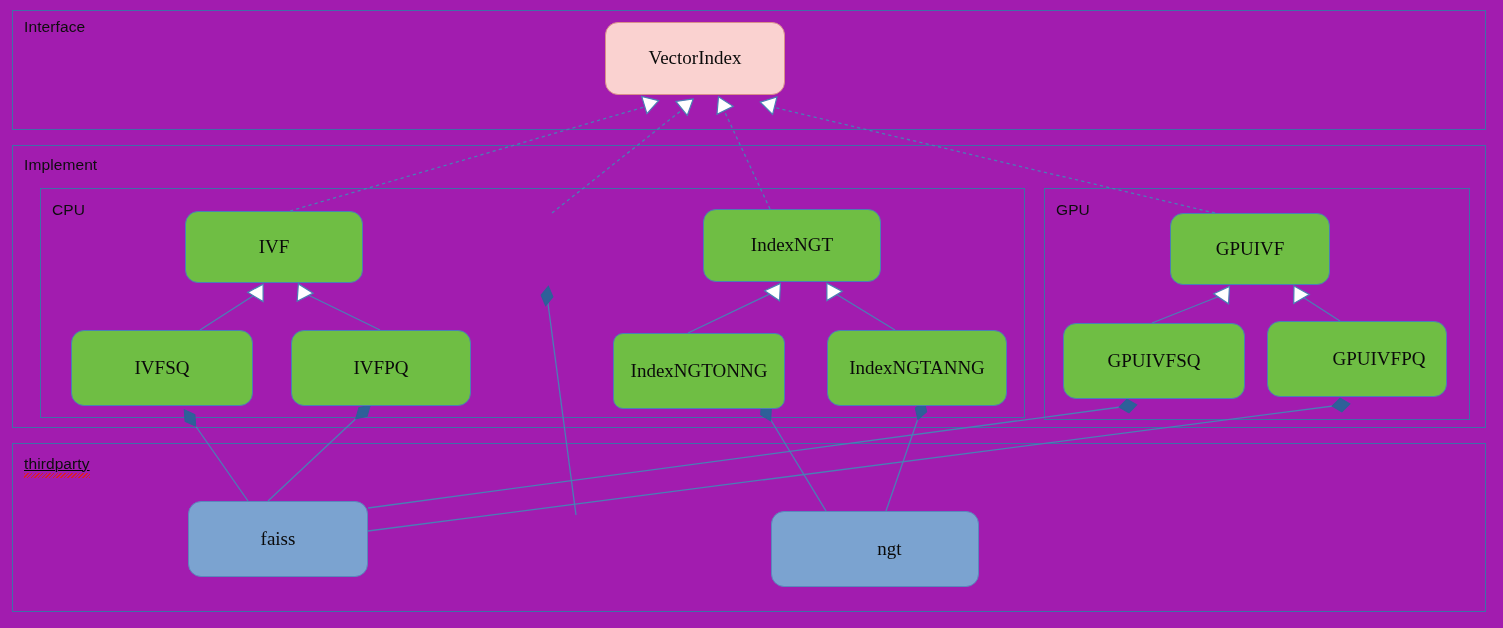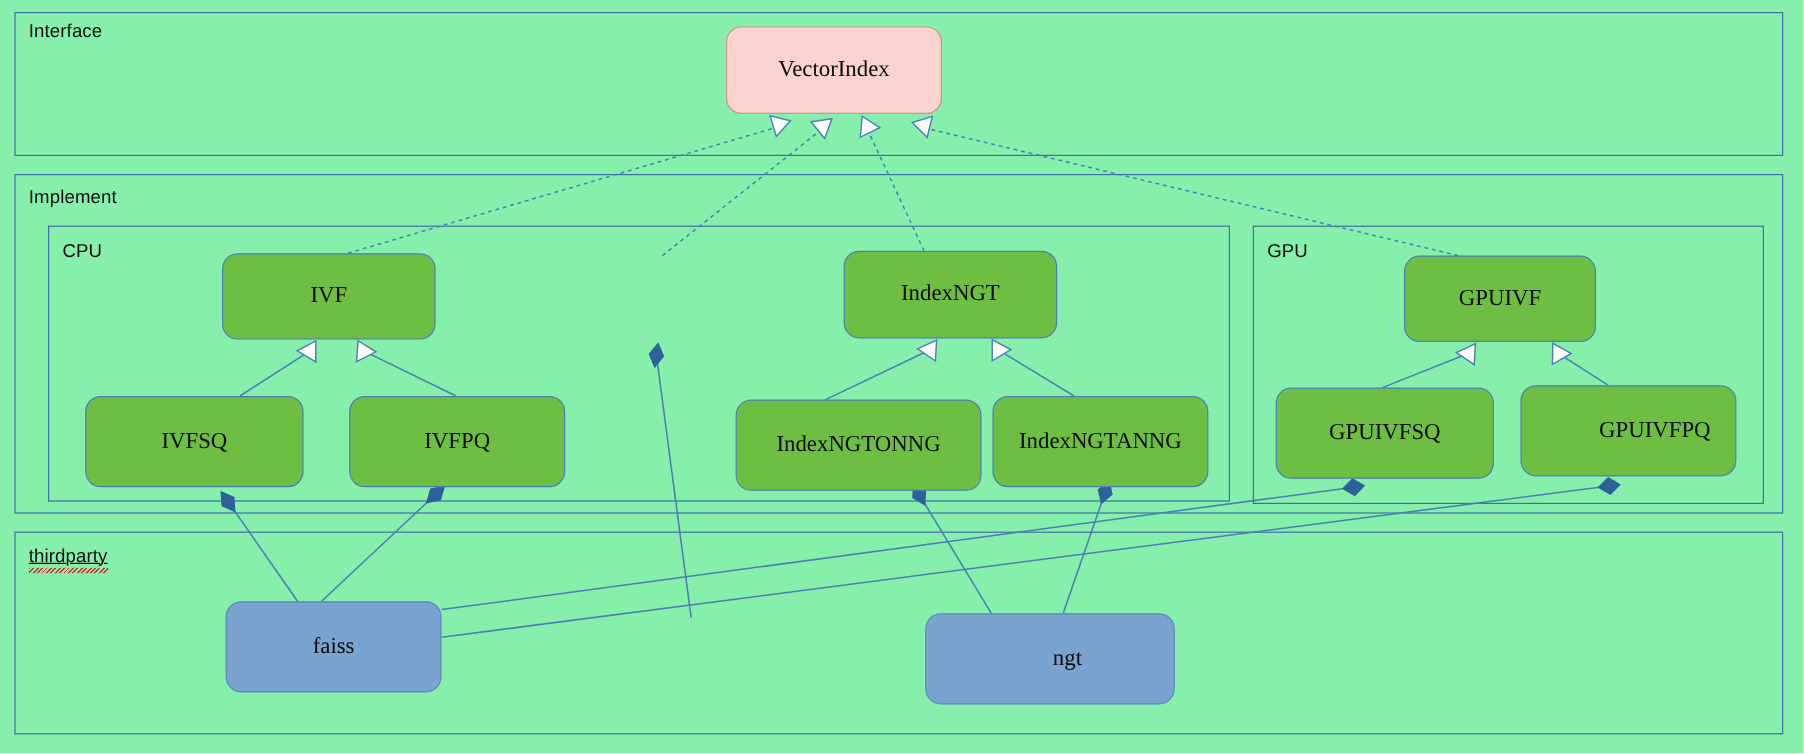--- a/index.html
+++ b/index.html
@@ -1,20 +1,20 @@
 <!DOCTYPE html>
 <html><head>
 <meta charset="utf-8">
 <title>Vector Index Architecture Diagram</title>
 <style>
   html,body{margin:0;padding:0;background:#ffffff;}
   #canvas{
     position:relative;
     width:1503px;height:628px;
-    background:#86efac;
+    background:#a21caf;
     font-family:"Liberation Sans", sans-serif;
     overflow:hidden;
   }
   .group{
     position:absolute;
     border:1.4px solid #3f6fa8;
     background:transparent;
     box-sizing:border-box;
   }
   .group-label{
@@ -180,21 +180,21 @@
     </g>
   </svg>
 
   <div class="node pink" style="left:605px;top:22px;width:180px;height:73px;">VectorIndex</div>
 
   <div class="node green" style="left:185px;top:211px;width:178px;height:72px;">IVF</div>
   <div class="node green" style="left:703px;top:209px;width:178px;height:73px;">IndexNGT</div>
 
   <div class="node green" style="left:71px;top:330px;width:182px;height:76px;">IVFSQ</div>
   <div class="node green" style="left:291px;top:330px;width:180px;height:76px;">IVFPQ</div>
-  <div class="node green" style="left:613px;top:333px;width:205px;height:76px;">IndexNGTONNG</div>
+  <div class="node green" style="left:613px;top:333px;width:172px;height:76px;border-radius:10px;">IndexNGTONNG</div>
   <div class="node green" style="left:827px;top:330px;width:180px;height:76px;">IndexNGTANNG</div>
 
   <div class="node green" style="left:1170px;top:213px;width:160px;height:72px;">GPUIVF</div>
   <div class="node green" style="left:1063px;top:323px;width:182px;height:76px;">GPUIVFSQ</div>
   <div class="node green" style="left:1267px;top:321px;width:180px;height:76px;padding-left:44px;">GPUIVFPQ</div>
 
   <div class="node blue" style="left:188px;top:501px;width:180px;height:76px;">faiss</div>
   <div class="node blue" style="left:771px;top:511px;width:208px;height:76px;padding-left:29px;">ngt</div>
 
 </div>

